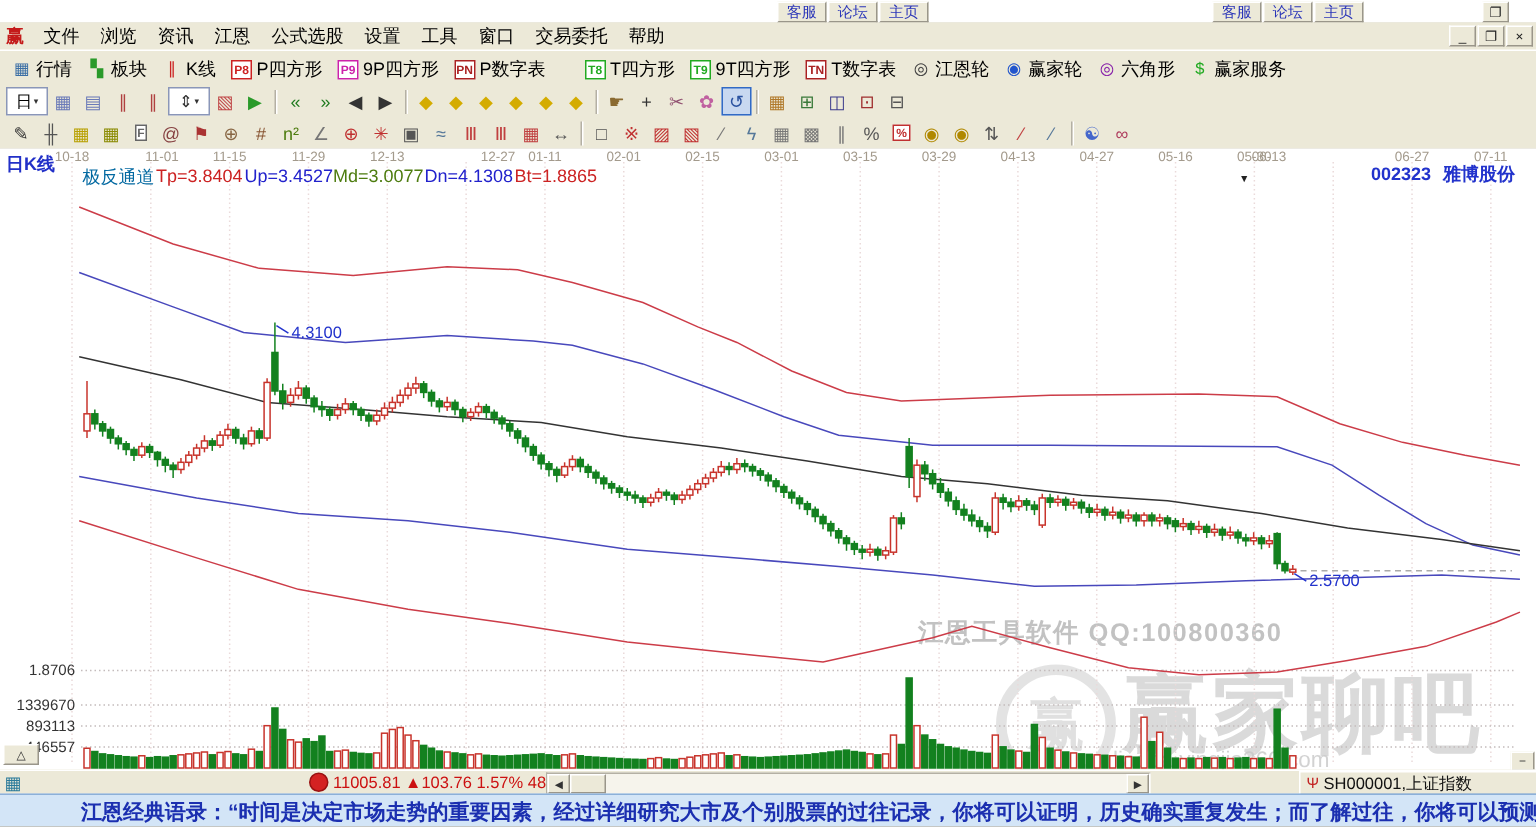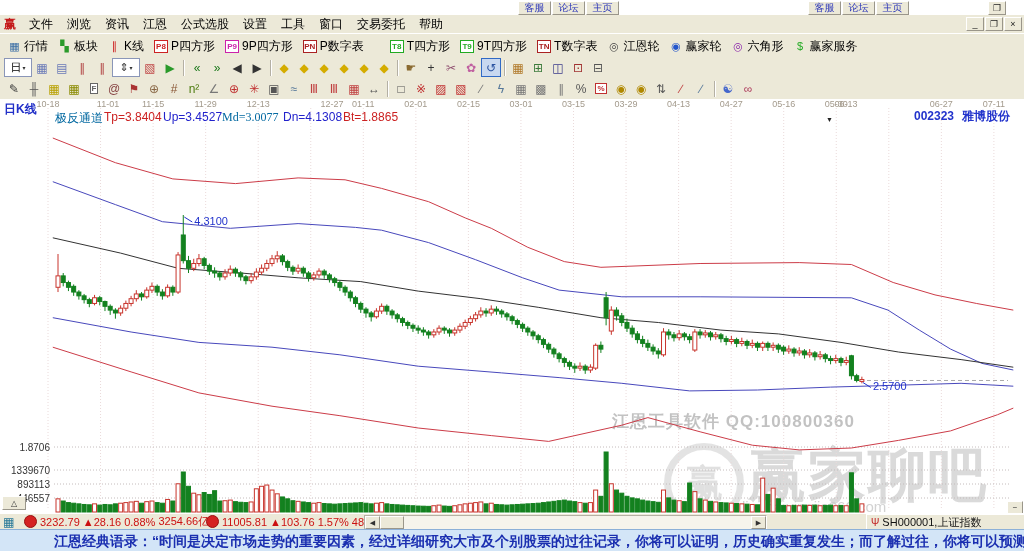--- a/index.html
+++ b/index.html
@@ -900,47 +900,40 @@
       <span class="datelabel" style="left: 822.25px;">05-30</span>
       <span class="datelabel" style="left: 832px;">06-13</span>
       <span class="datelabel" style="left: 927.35px;">06-27</span>
       <span class="datelabel" style="left: 979.9px;">07-11</span>
     </div>
   <div id="pane-label">日K线</div>
   <div id="legend">
       <span class="legenditem" style="left: 55px; color: #0369a1;">极反通道</span>
       <span class="legenditem" style="left: 104px; color: rgb(204, 34, 34);">Tp=3.8404</span>
       <span class="legenditem" style="left: 163px; color: rgb(34, 34, 204);">Up=3.4527</span>
-      <span class="legenditem" style="left: 222px; color: #0369a1; font-family: Liberation Serif, serif;">Md=3.0077</span>
+      <span class="legenditem" style="left: 222px; color: #4d7c0f;">Md=3.0077</span>
       <span class="legenditem" style="left: 283px; color: rgb(34, 34, 204);">Dn=4.1308</span>
       <span class="legenditem" style="left: 343px; color: rgb(204, 34, 34);">Bt=1.8865</span>
     </div>
   <div id="stock-label">
     <span>002323</span><span>雅博股份</span>
   </div>
   <div id="indicator-caret">▼</div>
   <div id="axis-labels">
       <div class="axislabel" style="top: 343px;">1.8706</div>
       <div class="axislabel" style="top: 366px;">1339670</div>
       <div class="axislabel" style="top: 380px;">893113</div>
       <div class="axislabel" style="top: 394px;">446557</div>
     </div>
   <div class="chartbtn" style="left:2px;top:397px;width:22px;height:12px">△</div>
   <div class="chartbtn" style="left:1007px;top:402px;width:14px;height:11px">−</div>
 </div>
 
 <div id="statusbar">
   <span id="sb-grid">▦</span>
-  <div class="idx" style="left:24px">
-    <span class="sse"></span>
-    <span>3232.79</span>
-      <span>▲28.16</span>
-      <span>0.88%</span>
-      <span>3254.66亿</span>
-  </div>
   <div class="idx" style="left:206px">
     <span class="sse"></span>
     <span>11005.81</span>
       <span>▲103.76</span>
       <span>1.57%</span>
       <span>4849.60</span>
   </div>
   <div id="sb-scroll">
     <div class="sarrow">◀</div>
     <div id="sb-thumb"></div>

